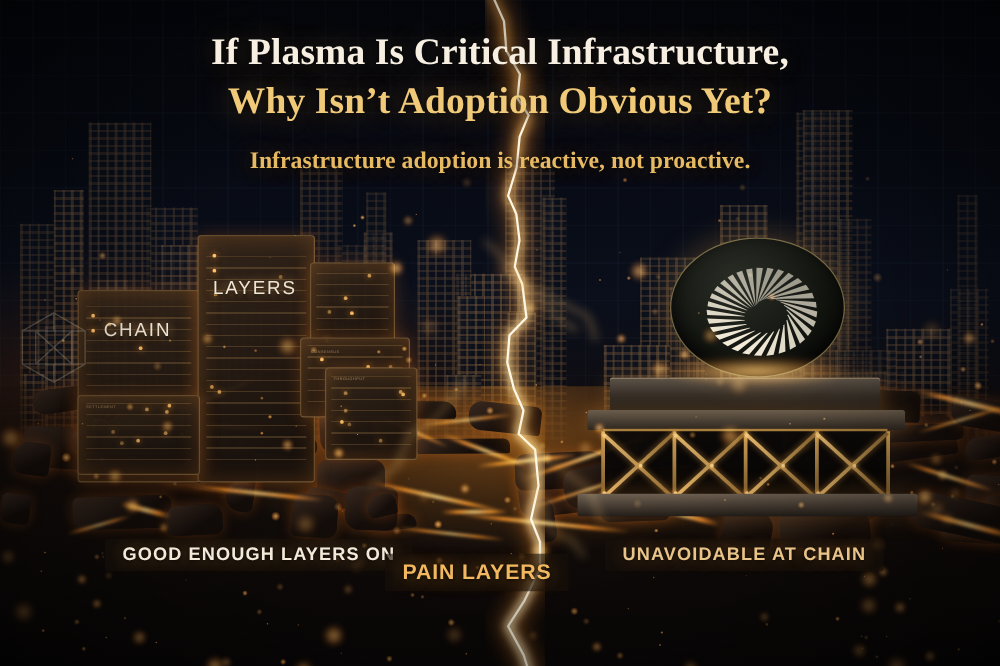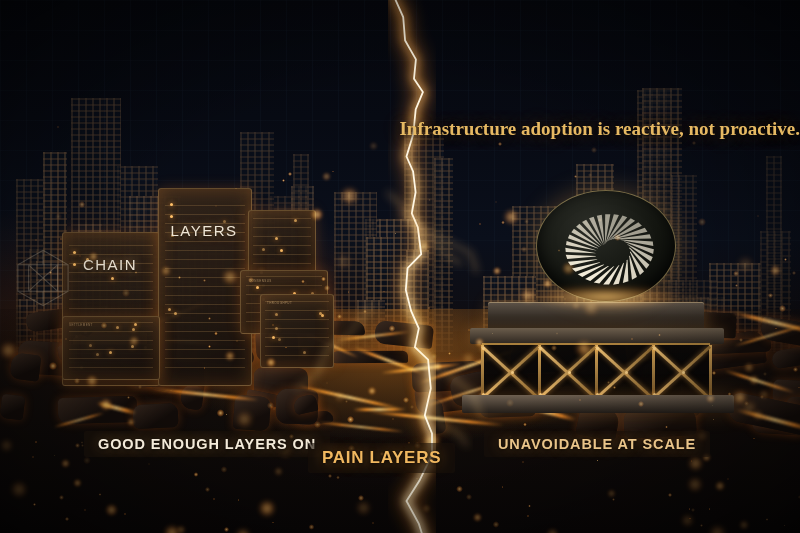--- a/index.html
+++ b/index.html
@@ -114,21 +114,21 @@
 
   
   .headline{position:absolute;left:0;right:0;top:22px;text-align:center;z-index:40;}
   .h-l1,.h-l2{
     font-family:"Liberation Serif",serif;font-weight:700;font-size:30px;line-height:39px;
     letter-spacing:.1px;
   }
   .h-l1{color:#f6efe2;text-shadow:0 2px 10px rgba(0,0,0,.9),0 0 22px rgba(255,200,120,.30);}
   .h-l2{color:#f0ca78;text-shadow:0 2px 10px rgba(0,0,0,.9),0 0 24px rgba(255,180,80,.42);}
   .subhead{
-    position:absolute;left:0;right:0;top:118px;text-align:right;z-index:40;
+    position:absolute;left:0;right:0;top:118px;text-align:center;z-index:40;
     font-family:"Liberation Serif",serif;font-weight:700;font-size:19px;
     color:#e6b963;text-shadow:0 2px 8px rgba(0,0,0,.9),0 0 18px rgba(255,170,70,.35);
   }
 
   .caption{position:absolute;z-index:45;
     font-family:"Liberation Sans",sans-serif;font-weight:700;
     background:rgba(24,16,10,.62);
     padding:5px 14px;border-radius:2px;white-space:nowrap;}
   .cap-left{left:84px;top:431px;font-size:14.5px;letter-spacing:.9px;color:#f3ead9;
     text-shadow:0 1px 4px #000,0 0 12px rgba(255,190,110,.45);}
@@ -683,20 +683,22 @@
       <i style="left: 129.237px; top: 335.861px; width: 10.0974px; height: 10.0974px; opacity: 0.59; filter: blur(1.4px);"></i>
       <i style="left: 767.698px; top: 292.92px; width: 5.54074px; height: 5.54074px; opacity: 0.62;"></i>
       <i style="left: 388.593px; top: 325.31px; width: 6.79936px; height: 6.79936px; opacity: 0.71;"></i>
       <i style="left: 394.614px; top: 232.791px; width: 1.52353px; height: 1.52353px; opacity: 0.57;"></i>
       <i style="left: 689.491px; top: 517.705px; width: 1.56565px; height: 1.56565px; opacity: 0.79;"></i>
     </div>
 
   <div class="layer vignette"></div>
 
   <div class="headline">
+    <div class="h-l1">If Plasma Is Critical Infrastructure,</div>
+    <div class="h-l2">Why Isn’t Adoption Obvious Yet?</div>
   </div>
   <div class="subhead">Infrastructure adoption is reactive, not proactive.</div>
 
   <div class="caption cap-left">GOOD ENOUGH LAYERS ON</div>
   <div class="caption cap-mid">PAIN LAYERS</div>
-  <div class="caption cap-right">UNAVOIDABLE AT SCALE</div>
+  <div class="caption cap-right">UNAVOIDABLE AT CHAIN</div>
 
 </div>
 
 </body></html>

